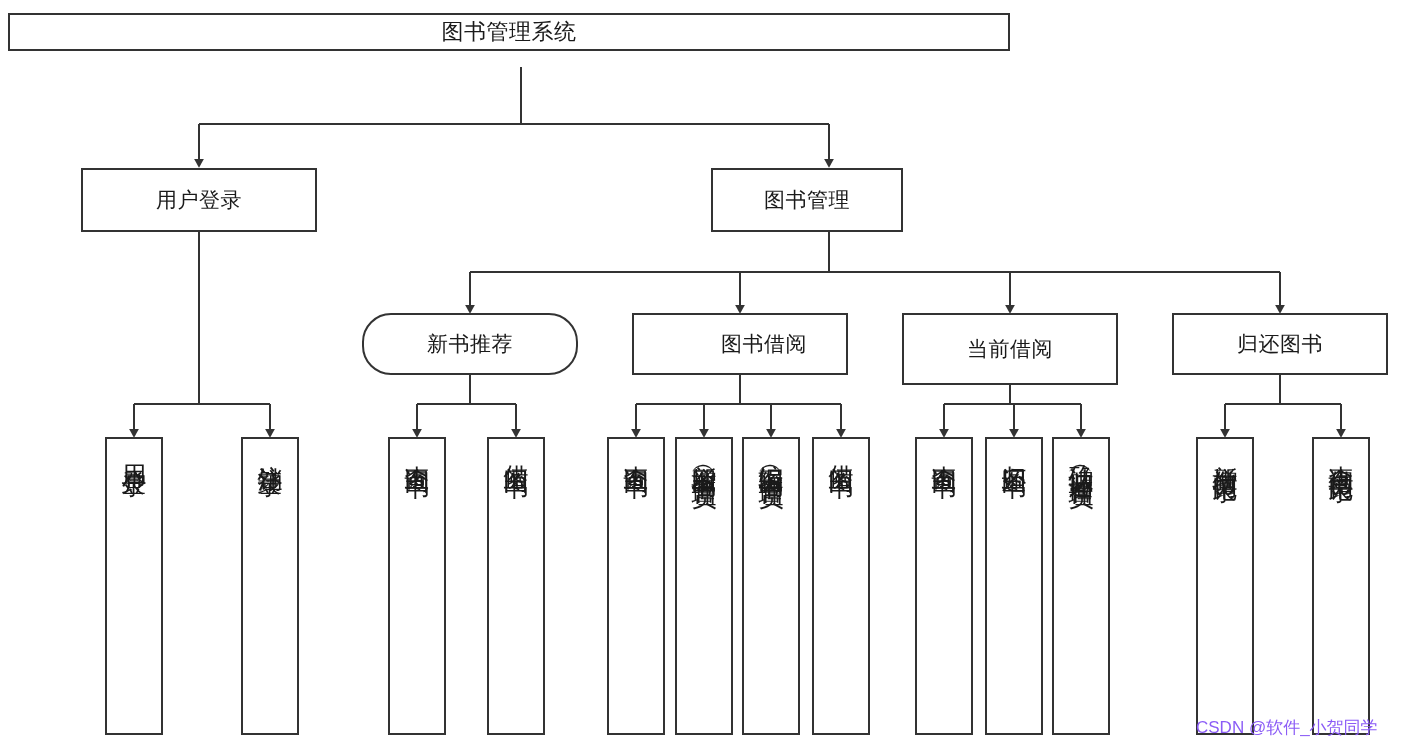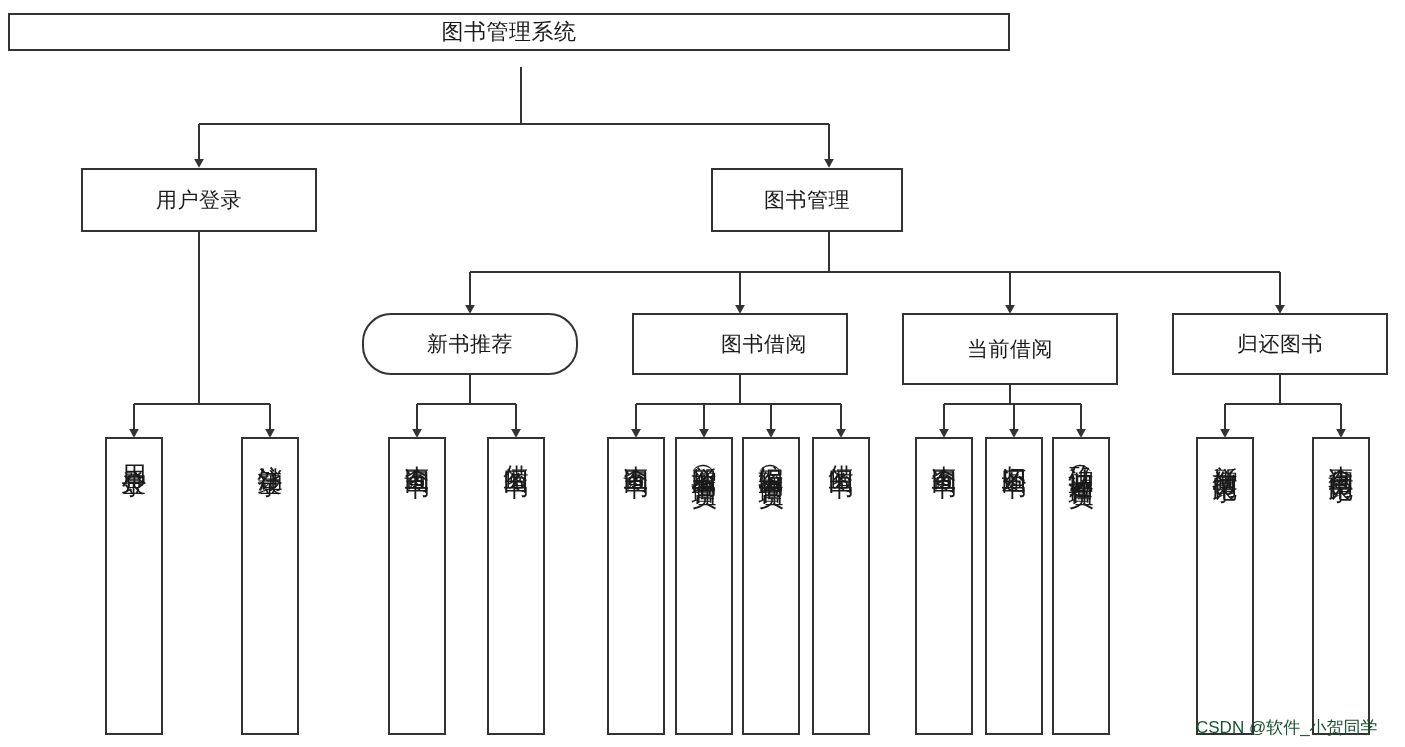--- a/index.html
+++ b/index.html
@@ -61,21 +61,21 @@
     writing-mode: vertical-rl;
     text-orientation: upright;
     font-size: 25px;
     line-height: 1;
     letter-spacing: 3px;
     white-space: nowrap;
   }
   .watermark {
     position: absolute;
     font-size: 17px;
-    color: #14532d;
+    color: #8b5cf6;
     white-space: nowrap;
     z-index: 5;
   }
 </style>
 </head>
 <body>
 
 <div id="canvas">
 
   <svg id="edges" viewBox="0 0 1405 747" xmlns="http://www.w3.org/2000/svg">

